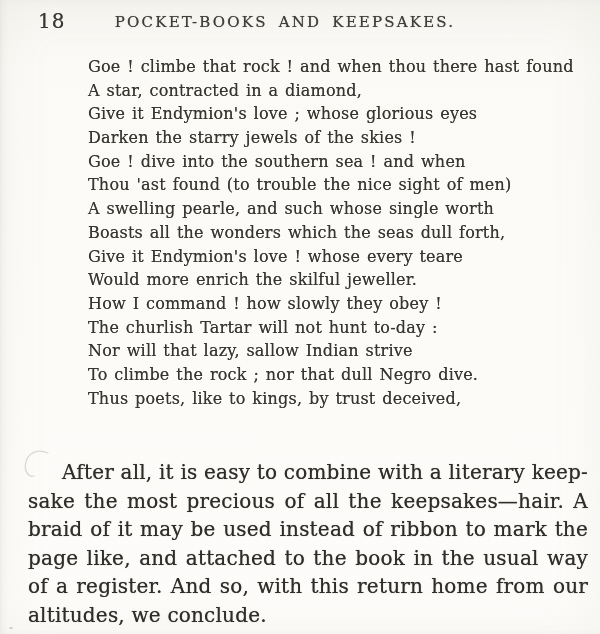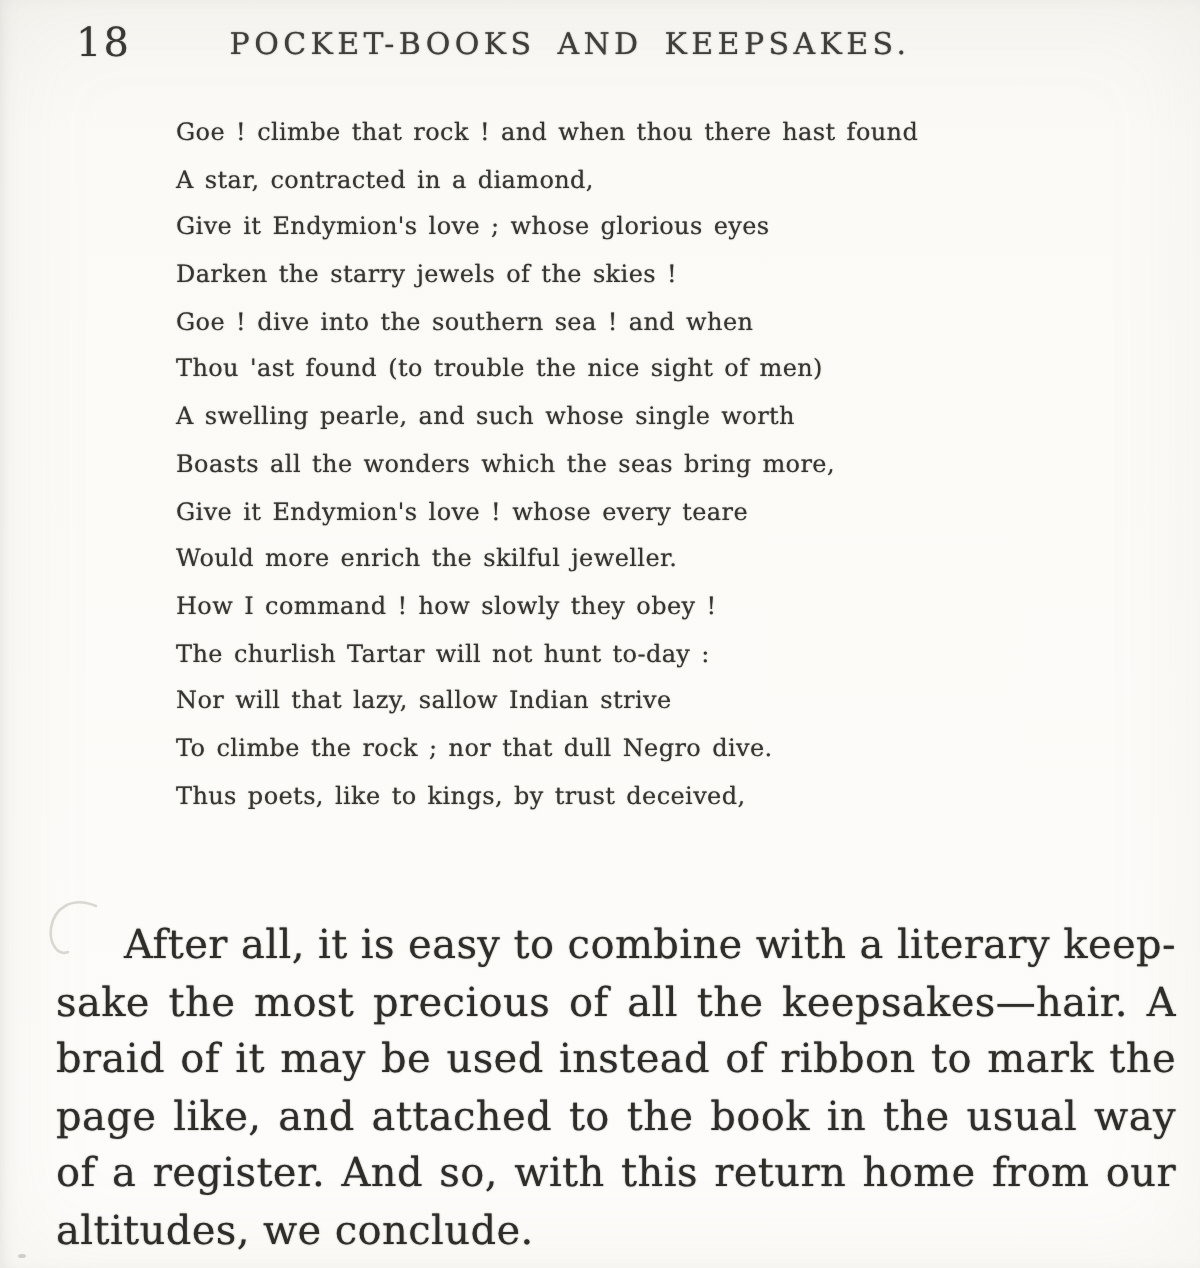--- a/index.html
+++ b/index.html
@@ -42,21 +42,21 @@
   
   .poem {
     position: absolute;
     left: 88px;
     top: 55px;
     width: 460px;
   }
   .poem-line {
     height: 23.7px;
     line-height: 23.7px;
-    font-size: 12px;
+    font-size: 16px;
     letter-spacing: 0.2px;
     word-spacing: 1.5px;
     white-space: nowrap;
     color: #37352f;
     text-shadow: 0 0 0.6px rgba(50,48,42,0.7);
   }
   
   .prose {
     position: absolute;
     left: 28px;
@@ -106,21 +106,21 @@
   <div class="running-title">POCKET-BOOKS AND KEEPSAKES.</div>
 
   <div class="poem">
     <div class="poem-line">Goe ! climbe that rock ! and when thou there hast found</div>
     <div class="poem-line">A star, contracted in a diamond,</div>
     <div class="poem-line">Give it Endymion's love ; whose glorious eyes</div>
     <div class="poem-line">Darken the starry jewels of the skies !</div>
     <div class="poem-line">Goe ! dive into the southern sea ! and when</div>
     <div class="poem-line">Thou 'ast found (to trouble the nice sight of men)</div>
     <div class="poem-line">A swelling pearle, and such whose single worth</div>
-    <div class="poem-line">Boasts all the wonders which the seas bring more,</div>
+    <div class="poem-line">Boasts all the wonders which the seas dull forth,</div>
     <div class="poem-line">Give it Endymion's love ! whose every teare</div>
     <div class="poem-line">Would more enrich the skilful jeweller.</div>
     <div class="poem-line">How I command ! how slowly they obey !</div>
     <div class="poem-line">The churlish Tartar will not hunt to-day :</div>
     <div class="poem-line">Nor will that lazy, sallow Indian strive</div>
     <div class="poem-line">To climbe the rock ; nor that dull Negro dive.</div>
     <div class="poem-line">Thus poets, like to kings, by trust deceived,</div>
   </div>
 
   <div class="prose">

